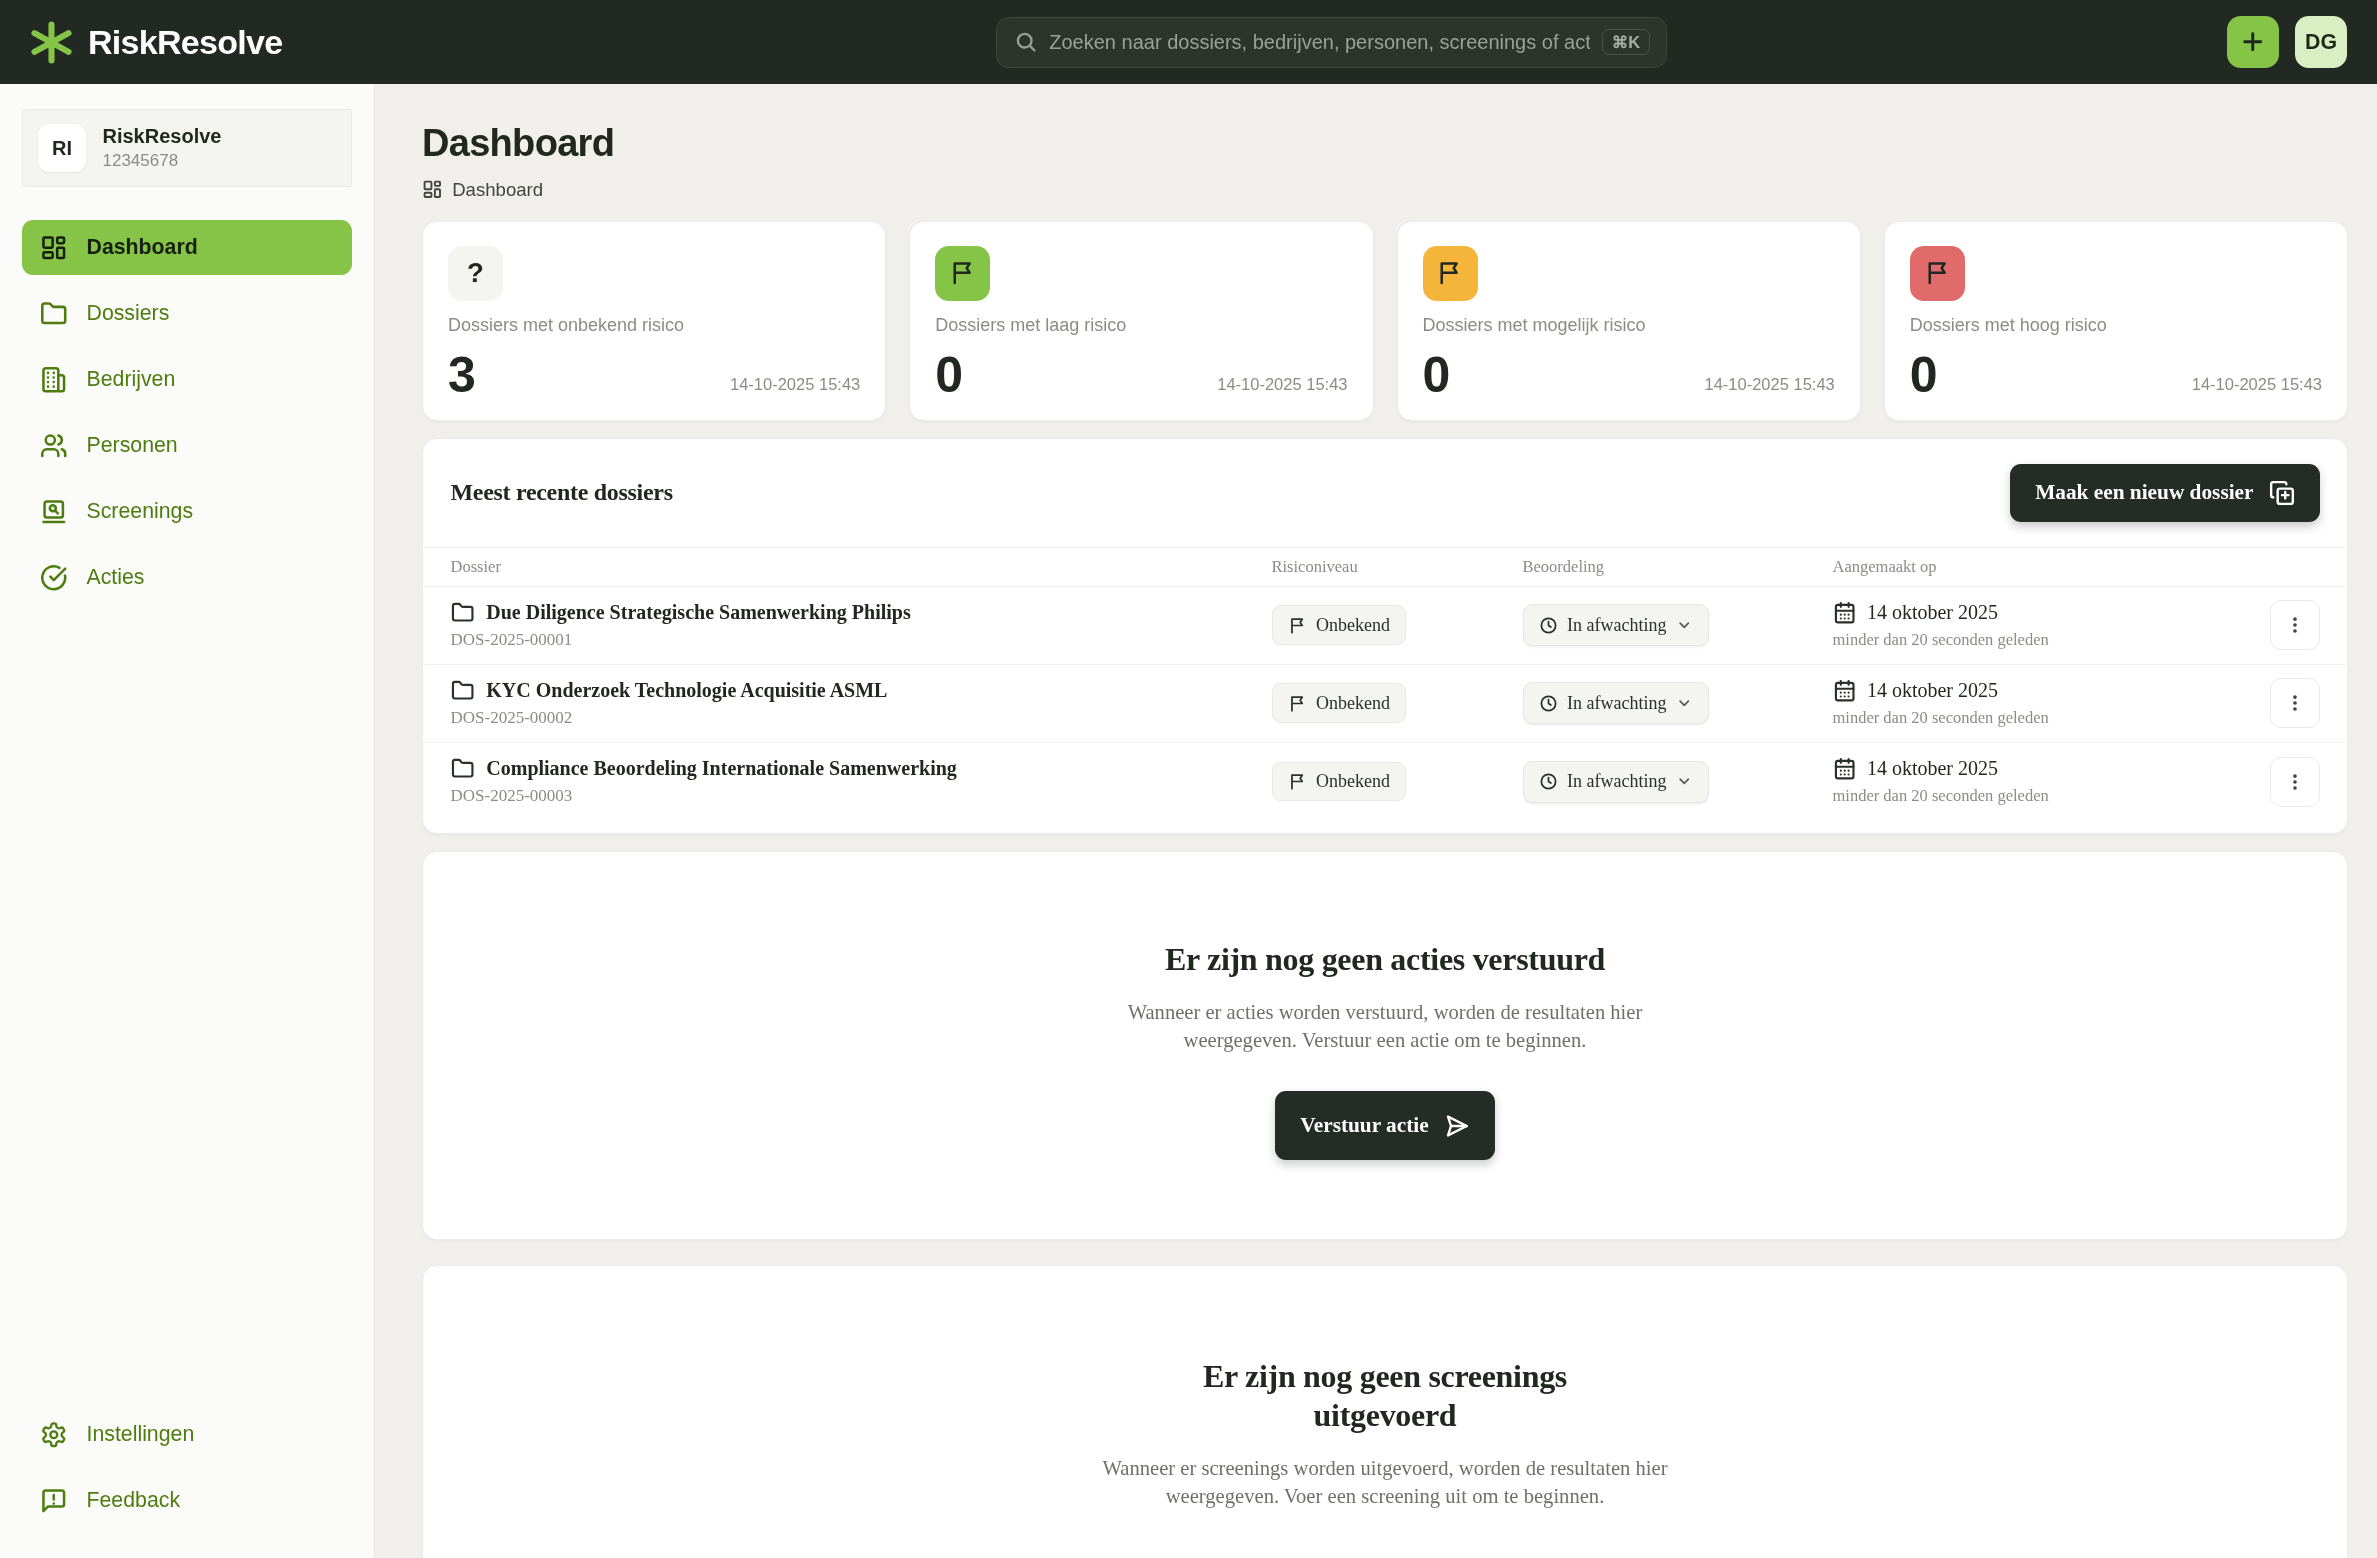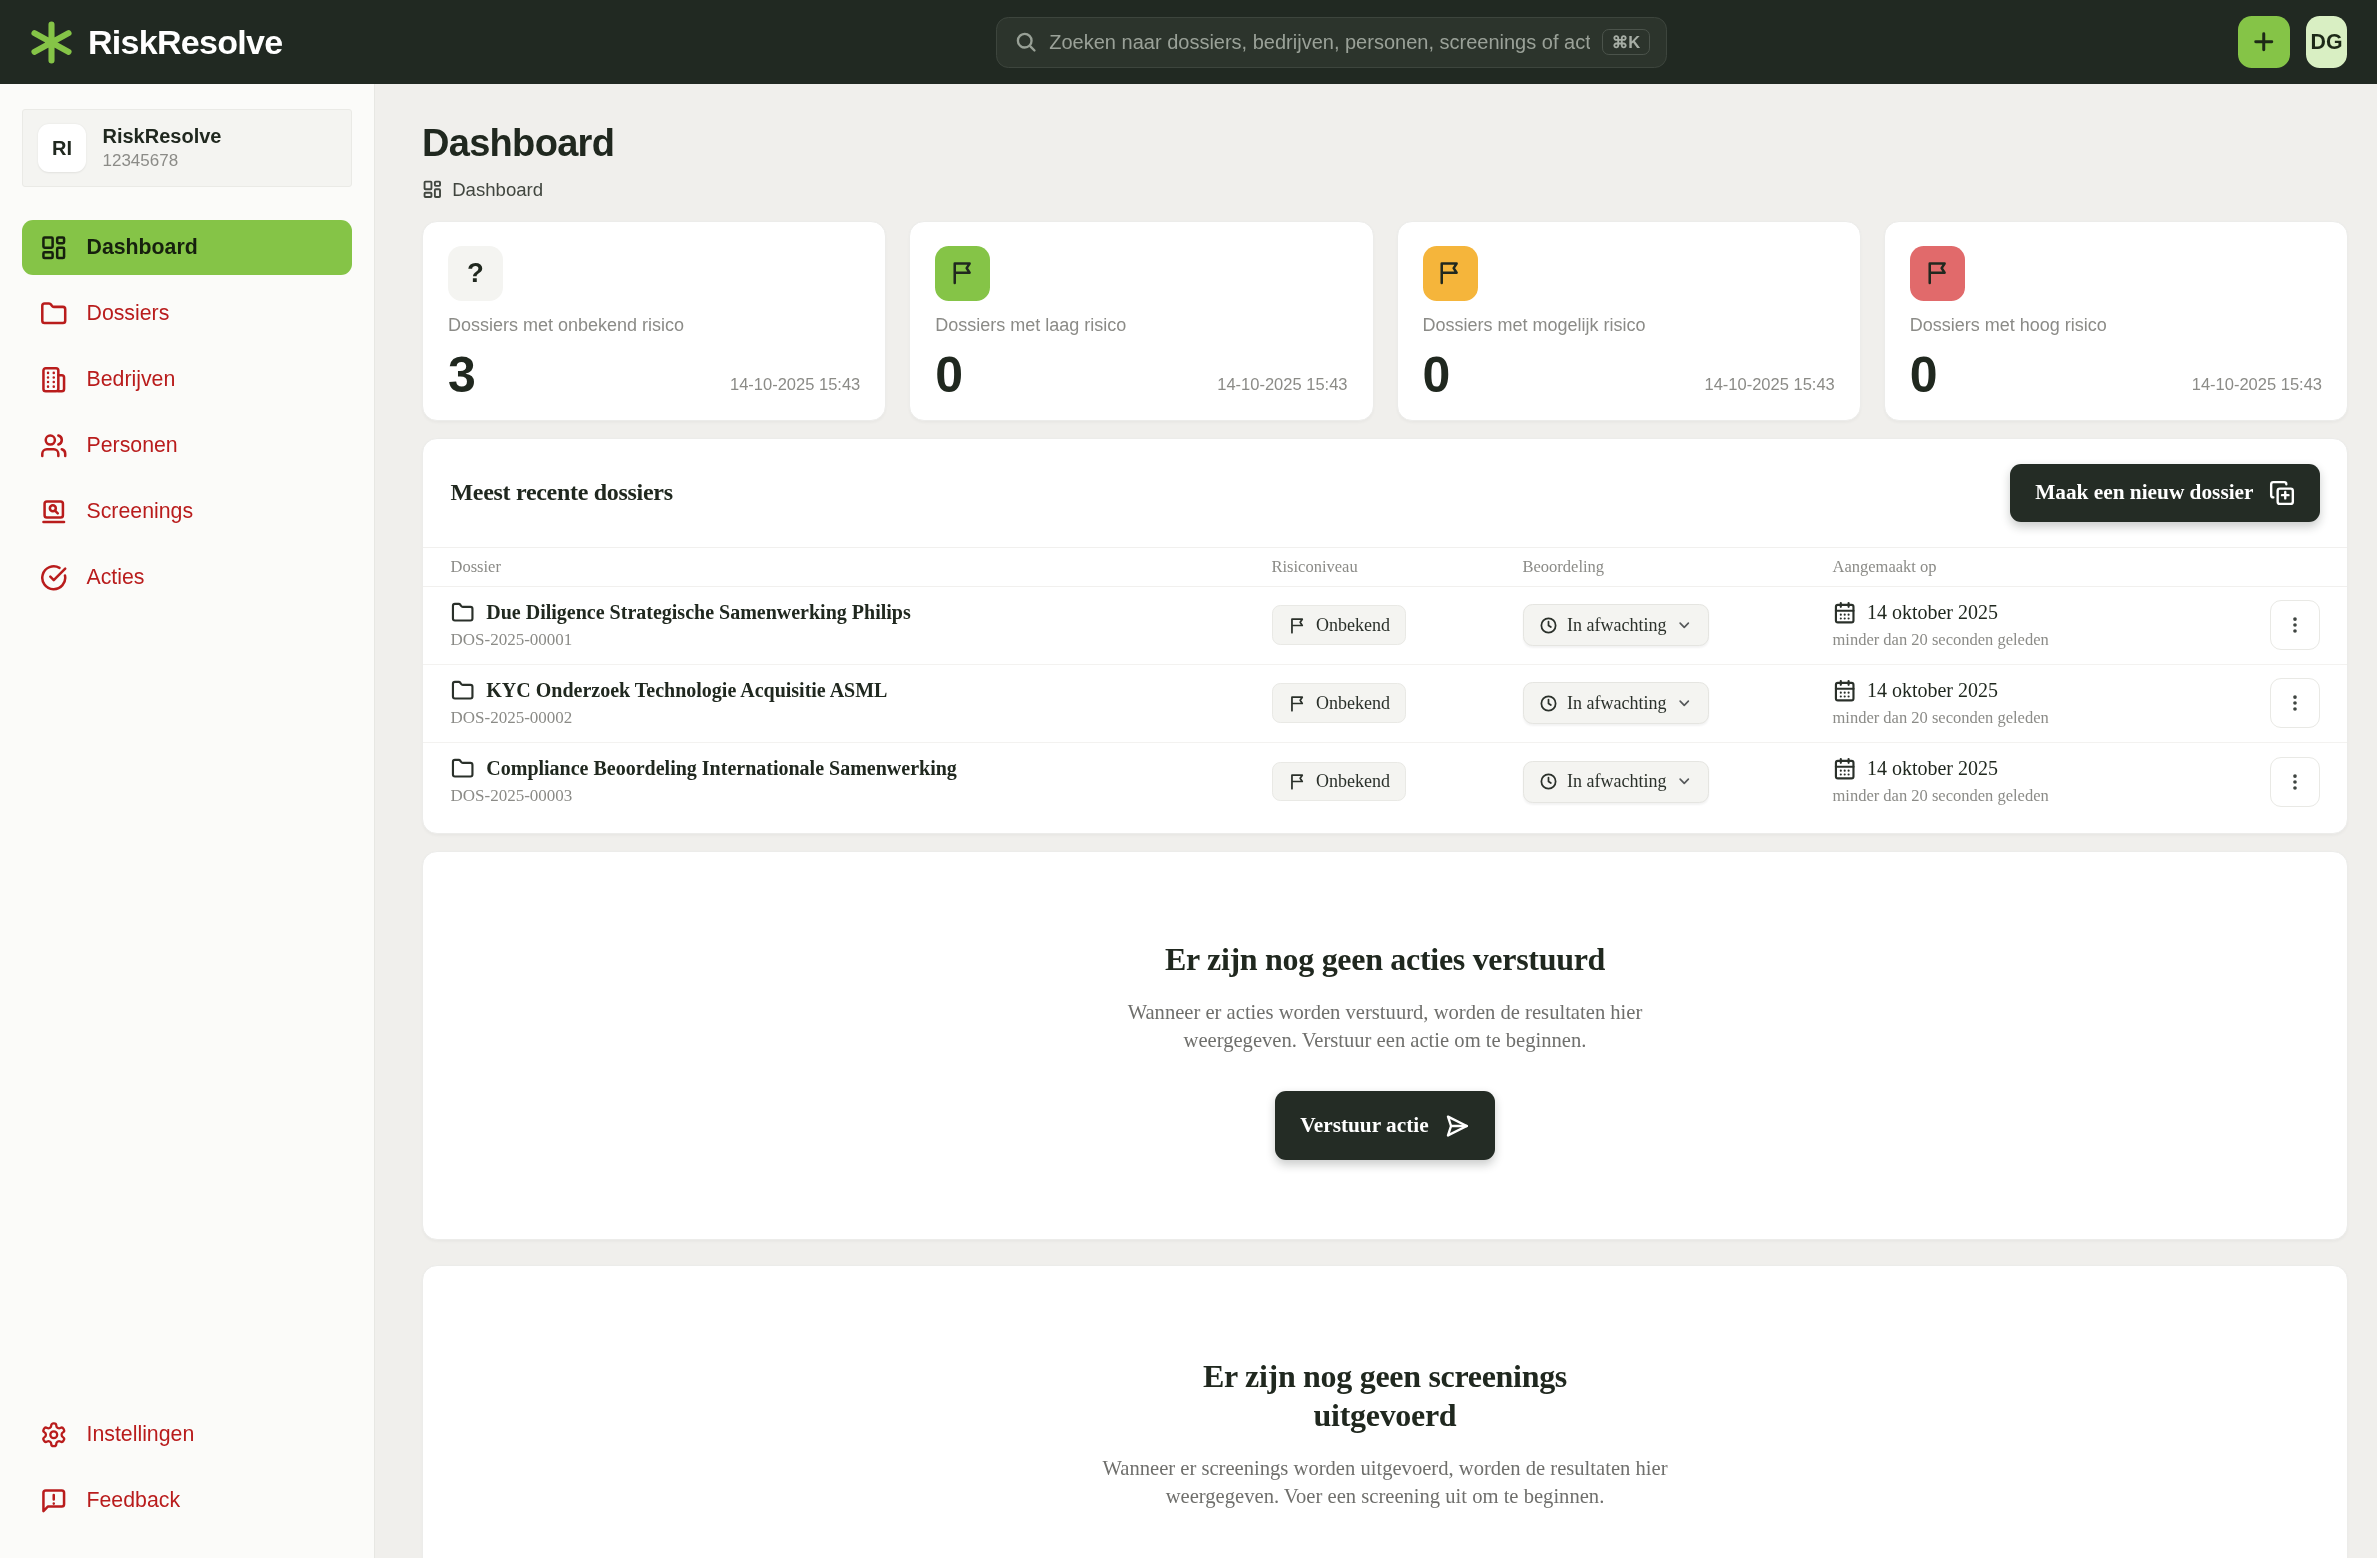--- a/index.html
+++ b/index.html
@@ -30,21 +30,21 @@
     border:1.4px solid #4b534b; border-radius:6.9px; padding:2.8px 8.3px;
     font-size:16.5px; color:#a7aea5; font-weight:600;
   }
   .topbar-right { margin-left:auto; display:flex; gap:16.5px; align-items:center; }
   .btn-plus {
     width:52px; height:52px; border:none; border-radius:13.8px; background:#85c447;
     display:flex; align-items:center; justify-content:center; cursor:pointer; color:#1d2917;
   }
   .btn-plus svg { width:27.5px; height:27.5px; }
   .avatar-btn {
-    width:41px; height:52px; border:none; border-radius:13.8px; background:#d9efc3;
+    width:52px; height:52px; border:none; border-radius:13.8px; background:#d9efc3;
     display:flex; align-items:center; justify-content:center; cursor:pointer;
     font-size:21.3px; font-weight:700; color:#1d2917; font-family:inherit;
   }
 
   
   .sidebar {
     position:fixed; top:84px; left:0; bottom:0; width:375px;
     background:#fbfbf9; border-right:1.4px solid #e7e7e3;
     padding:25px 22px 30px; display:flex; flex-direction:column; z-index:10;
   }
@@ -56,21 +56,21 @@
     width:48px; height:48px; background:#ffffff; border-radius:11px;
     box-shadow:0 0.7px 2.1px rgba(0,0,0,.08);
     display:flex; align-items:center; justify-content:center;
     font-size:20px; font-weight:700; color:#20281f;
   }
   .org-name { font-size:20px; font-weight:700; color:#20281f; line-height:1.15; }
   .org-id { font-size:17px; color:#8b8b87; margin-top:2.8px; }
   .nav { display:flex; flex-direction:column; gap:11px; }
   .nav-item {
     height:55px; border-radius:11px; display:flex; align-items:center; gap:19px;
-    padding:0 18px; font-size:21.3px; font-weight:500; color:#b91c1c; cursor:pointer;
+    padding:0 18px; font-size:21.3px; font-weight:500; color:#4d7c0f; cursor:pointer;
   }
   .nav-item svg { width:27.5px; height:27.5px; flex:0 0 auto; }
   .nav-item.active { background:#85c447; color:#16200e; font-weight:700; }
   .sidebar-spacer { flex:1; }
 
   
   .main { margin-left:375px; padding:0 29px 0 47px; }
   .page-title { font-size:38px; font-weight:700; letter-spacing:-0.7px; margin-top:39px; line-height:1.1; }
   .breadcrumb { display:flex; align-items:center; gap:9.6px; margin-top:13.8px; color:#41463f; }
   .breadcrumb svg { width:20.6px; height:20.6px; }

